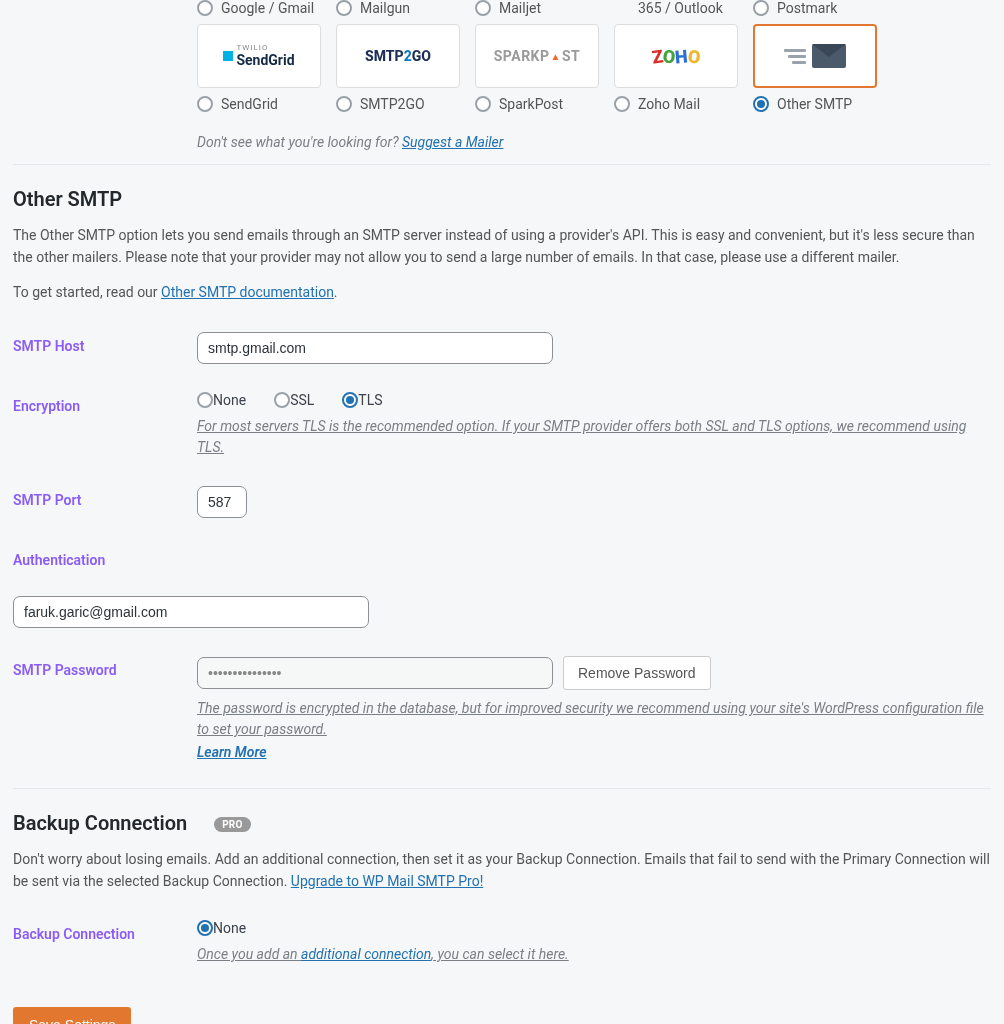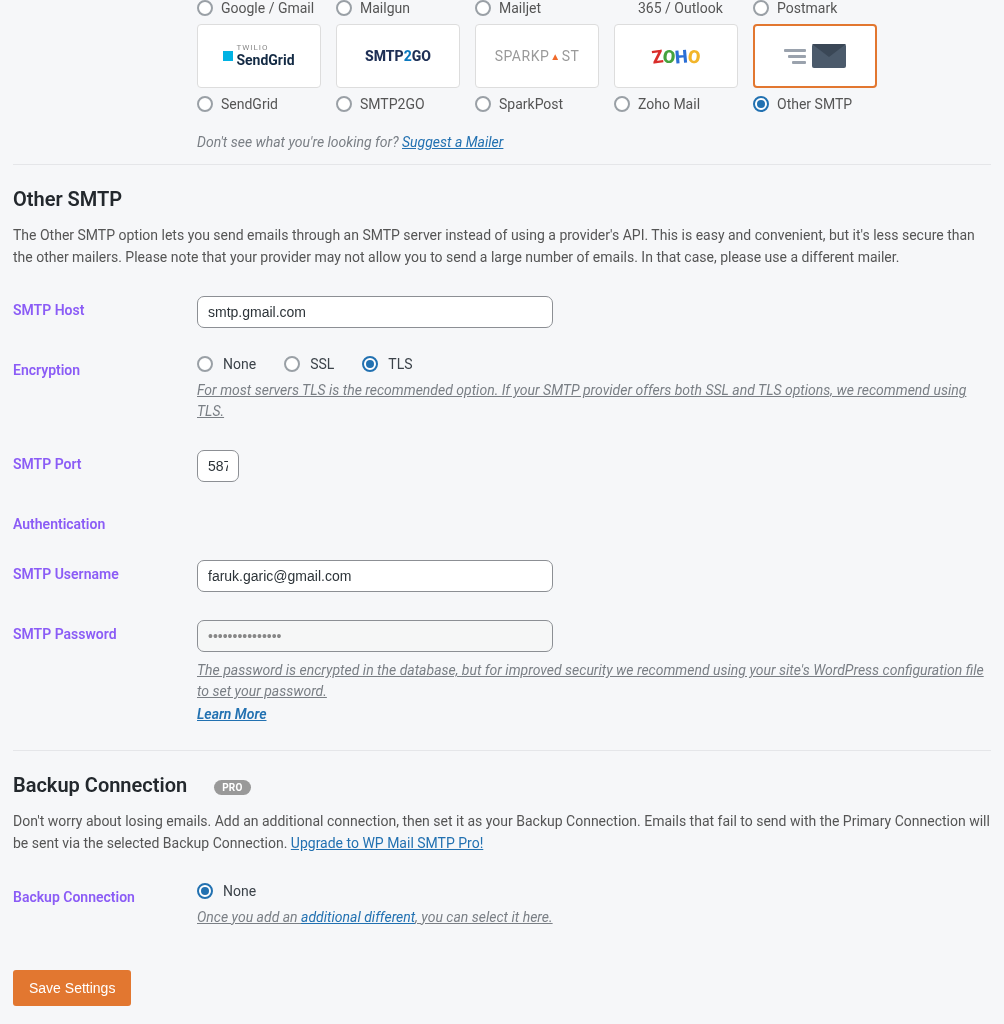--- a/index.html
+++ b/index.html
@@ -45,24 +45,24 @@
   h2.sect{font-size:20px;font-weight:600;margin:0 0 14px;color:#23282d;}
   p.desc{margin:0 0 14px;color:#555;line-height:1.55;}
   .form-row{display:flex;padding:14px 0;}
   .form-label{width:184px;font-weight:600;color:#8b5cf6;padding-top:6px;}
   .form-field{flex:1;}
   input[type=text],input[type=password]{
     border:1px solid var(--input-border);border-radius:7px;padding:7px 10px;
     font-size:14px;color:#2c3338;background:#fff;
   }
   .w-mid{width:356px;}
-  .w-sm{width:42px;}
+  .w-sm{width:50px;}
   .hint{font-style:italic;color:var(--muted);margin-top:8px;line-height:1.5;text-decoration:underline;}
   .radio-group{display:flex;gap:28px;align-items:center;}
-  .radio-item{display:flex;align-items:flex-start;gap:10px;cursor:pointer;}
+  .radio-item{display:flex;align-items:flex-start;cursor:pointer;}
   .toggle{
     width:30px;height:18px;border-radius:10px;background:#2fb340;position:relative;
     display:inline-block;vertical-align:middle;cursor:pointer;
   }
   .toggle::after{content:"";position:absolute;right:2px;top:2px;width:14px;height:14px;border-radius:50%;background:#fff;}
   .toggle-label{margin-left:12px;color:#555;}
   .pwrow{display:flex;gap:10px;align-items:center;}
   .btn-sec{
     border:1px solid #ccc;background:#fff;color:#555;border-radius:3px;
     padding:8px 14px;font-size:14px;cursor:pointer;
@@ -74,21 +74,21 @@
   }
   .save-btn{
     background:var(--accent);color:#fff;border:none;border-radius:3px;
     padding:10px 16px;font-size:14px;font-weight:500;cursor:pointer;
   }
   .logo-sendgrid{color:#132a44;display:flex;align-items:center;gap:3px;}
   .logo-sendgrid .sq{width:10px;height:10px;background:#00b2e3;display:inline-block;}
   .logo-sendgrid .t{font-size:8px;color:#888;letter-spacing:1px;display:block;line-height:1;}
   .logo-smtp2go{color:#1e2f55;font-weight:800;}
   .logo-smtp2go .two{color:#0b79bf;}
-  .logo-spark{color:#9a9a9a;font-weight:400;letter-spacing:.5px;display:flex;align-items:center;}
+  .logo-spark{color:#9a9a9a;font-weight:700;letter-spacing:.5px;display:flex;align-items:center;}
   .logo-spark .flame{color:#f06a2b;font-size:10px;margin:0 1px;}
   .logo-zoho{font-weight:900;font-size:18px;}
   .logo-zoho span:nth-child(1){color:#d92d2a;transform:rotate(-8deg);display:inline-block;}
   .logo-zoho span:nth-child(2){color:#45a33e;transform:rotate(6deg);display:inline-block;}
   .logo-zoho span:nth-child(3){color:#2b6fd6;transform:rotate(-5deg);display:inline-block;}
   .logo-zoho span:nth-child(4){color:#f2b52a;transform:rotate(7deg);display:inline-block;}
   .logo-other{display:flex;align-items:center;gap:6px;}
   .logo-other .lines div{width:22px;height:3px;background:#9aa2ad;margin:3px 0;border-radius:1px;}
   .logo-other .lines div:nth-child(2){width:18px;margin-left:4px;}
   .logo-other .lines div:nth-child(3){width:14px;margin-left:8px;}
@@ -182,20 +182,23 @@
   </div>
 
   <div class="suggest">
     <span>Don't see what you're looking for? </span><a href="#">Suggest a Mailer</a>
   </div>
 
   <hr class="sep">
 
   <h2 class="sect">Other SMTP</h2>
   <p class="desc">The Other SMTP option lets you send emails through an SMTP server instead of using a provider's API. This is easy and convenient, but it's less secure than the other mailers. Please note that your provider may not allow you to send a large number of emails. In that case, please use a different mailer.</p>
+  <p class="desc">
+    <span>To get started, read our </span><a href="#">Other SMTP documentation</a>.
+  </p>
 
   <div class="form-row">
     <div class="form-label">SMTP Host</div>
     <div class="form-field">
       <input type="text" class="w-mid" value="smtp.gmail.com" style="">
     </div>
   </div>
 
   <div class="form-row">
     <div class="form-label">Encryption</div>
@@ -223,31 +226,31 @@
     <div class="form-field">
       <input type="text" class="w-sm" value="587" style="">
     </div>
   </div>
 
   <div class="form-row">
     <div class="form-label">Authentication</div>
   </div>
 
   <div class="form-row">
-    <div class="form-label">SMTP Username</div>
     <div class="form-field">
       <input type="text" class="w-mid" value="faruk.garic@gmail.com" style="">
     </div>
   </div>
 
   <div class="form-row">
     <div class="form-label">SMTP Password</div>
     <div class="form-field">
       <div class="pwrow">
         <input type="text" class="w-mid" style="background: rgb(246, 247, 247); color: rgb(136, 136, 136);" value="•••••••••••••••">
+        <button class="btn-sec">Remove Password</button>
       </div>
       <div class="hint">The password is encrypted in the database, but for improved security we recommend using your site's WordPress configuration file to set your password.</div>
       <a href="#" class="learn" style="font-style:italic;font-weight:600">Learn More</a>
     </div>
   </div>
 
   <hr class="sep">
 
   <h2 class="sect">
     <span>Backup Connection</span>
@@ -258,21 +261,21 @@
   </p>
 
   <div class="form-row">
     <div class="form-label">Backup Connection</div>
     <div class="form-field">
       <div class="radio-item">
           <span class="radio-sel"></span>
           <span>None</span>
         </div>
       <div class="hint">
-        <span>Once you add an </span><a href="#">additional different</a><span>, you can select it here.</span>
+        <span>Once you add an </span><a href="#">additional connection</a><span>, you can select it here.</span>
       </div>
     </div>
   </div>
 
   <div style="margin-top:28px">
     <button class="save-btn">Save Settings</button>
   </div>
 
 </div>
 

